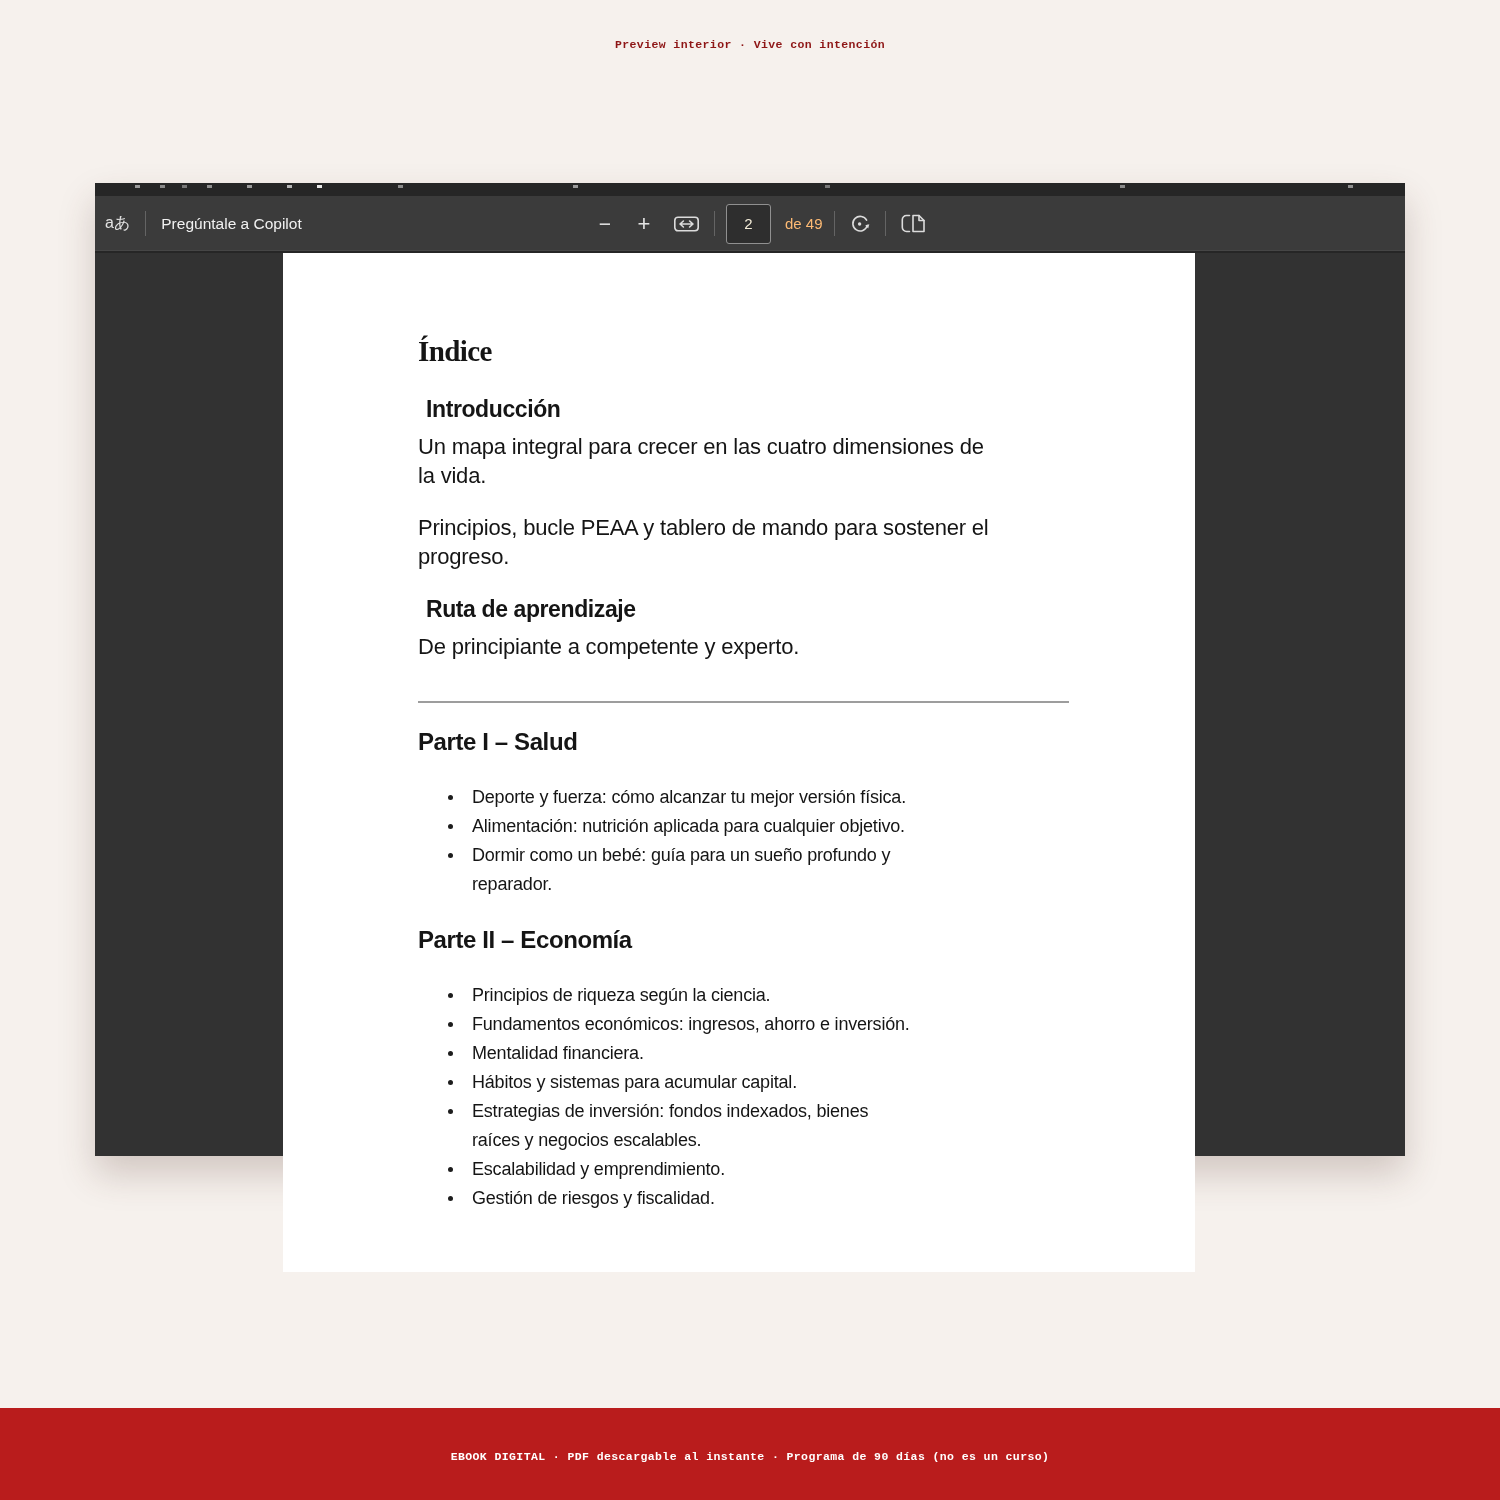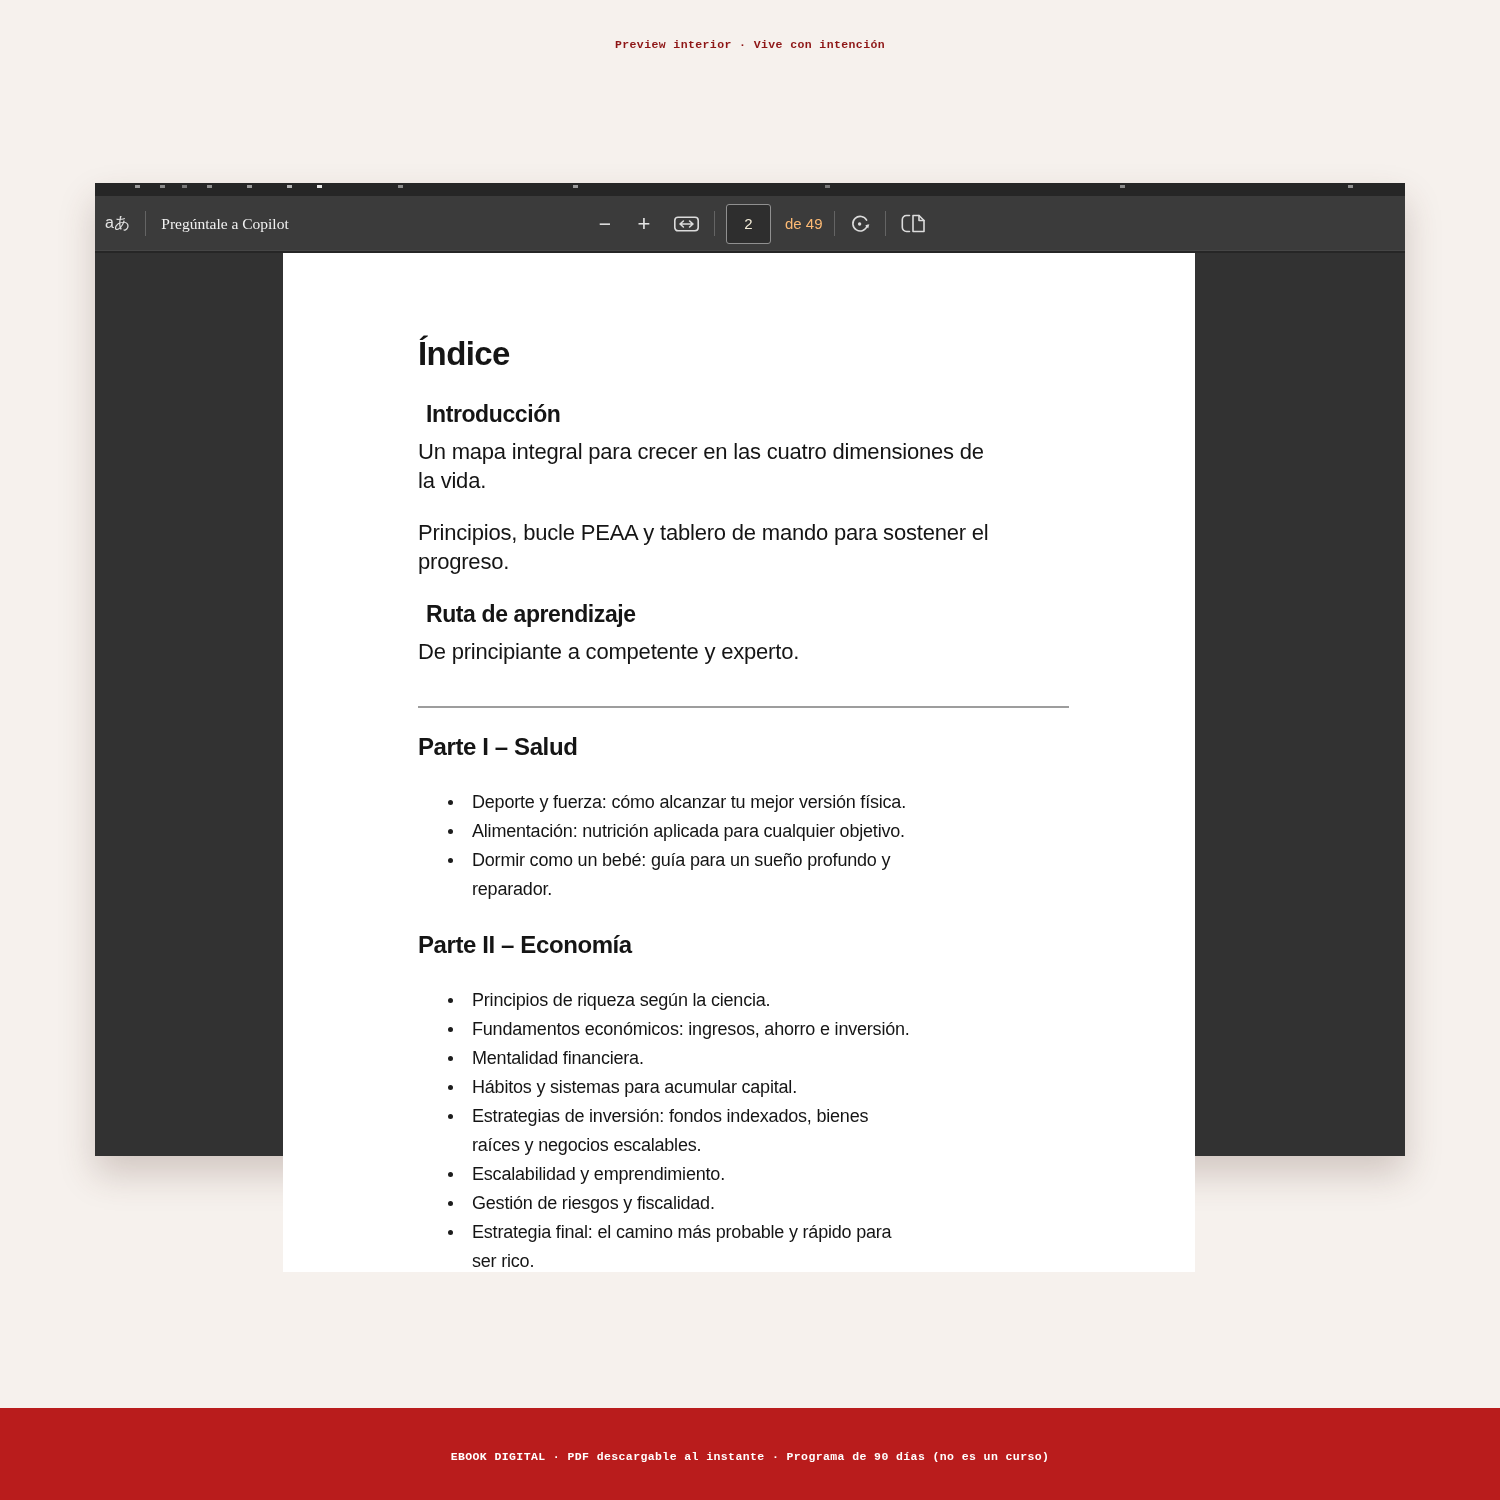--- a/index.html
+++ b/index.html
@@ -39,21 +39,21 @@
     height:55px; background:#3b3b3b; position:relative;
     box-shadow: inset 0 -1px 0 #464646, 0 2px 0 #262626;
     color:#ededed;
   }
   .tb-left {
     position:absolute; left:10px; top:0; height:55px;
     display:flex; align-items:center; gap:15px;
   }
   .translate { font-size:16px; color:#e3e3e3; cursor:default; }
   .sep { width:1px; height:25px; background:#646464; }
-  .copilot { font-size:15.5px; color:#f1f1f1;font-family:Liberation Serif, serif; }
+  .copilot { font-size:15.5px; color:#f1f1f1; }
 
   .tb-center {
     position:absolute; left:496px; top:0; height:55px;
     display:flex; align-items:center; gap:11px;
   }
   .tbtn {
     width:28px; height:28px; padding:0; border:none; background:transparent;
     display:flex; align-items:center; justify-content:center;
     color:#e3e3e3; cursor:pointer;
   }
@@ -75,21 +75,21 @@
 
   
   .docarea { height:1021px; overflow:hidden; }
   .page {
     margin-left:188px; width:912px; height:100%;
     background:#ffffff; color:#151515;
     padding:84px 126px 0 135px;
     letter-spacing:-0.2px;
   }
   .page h1 {
-    font-size:33px; margin:0 0 26px; letter-spacing:-0.6px; font-weight:bold;
+    font-size:29px; margin:0 0 26px; letter-spacing:-0.6px; font-weight:bold;font-family:Liberation Serif, serif;
   }
   .toc-section h2 {
     font-size:23px; line-height:30px; margin:8px; letter-spacing:-0.4px; font-weight:bold;
   }
   .toc-section p {
     font-size:22px; line-height:29px; margin:2px 0 23px; white-space:pre-line;
   }
   hr.divider {
     border:none; border-top:2px solid #9d9d9d; margin:40px 0 25px;
   }
@@ -204,22 +204,20 @@
         <h2>Parte II – Economía</h2>
         <ul>
           <li>Principios de riqueza según la ciencia.</li>
           <li>Fundamentos económicos: ingresos, ahorro e inversión.</li>
           <li>Mentalidad financiera.</li>
           <li>Hábitos y sistemas para acumular capital.</li>
           <li>Estrategias de inversión: fondos indexados, bienes
 raíces y negocios escalables.</li>
           <li>Escalabilidad y emprendimiento.</li>
           <li>Gestión de riesgos y fiscalidad.</li>
-          <li>Estrategia final: el camino más probable y rápido para
-ser rico.</li>
         </ul>
       </div>
     </div>
   </div>
 </div>
 
 <div class="banner">
   <span>EBOOK DIGITAL · PDF descargable al instante · Programa de 90 días (no es un curso)</span>
 </div>
 

